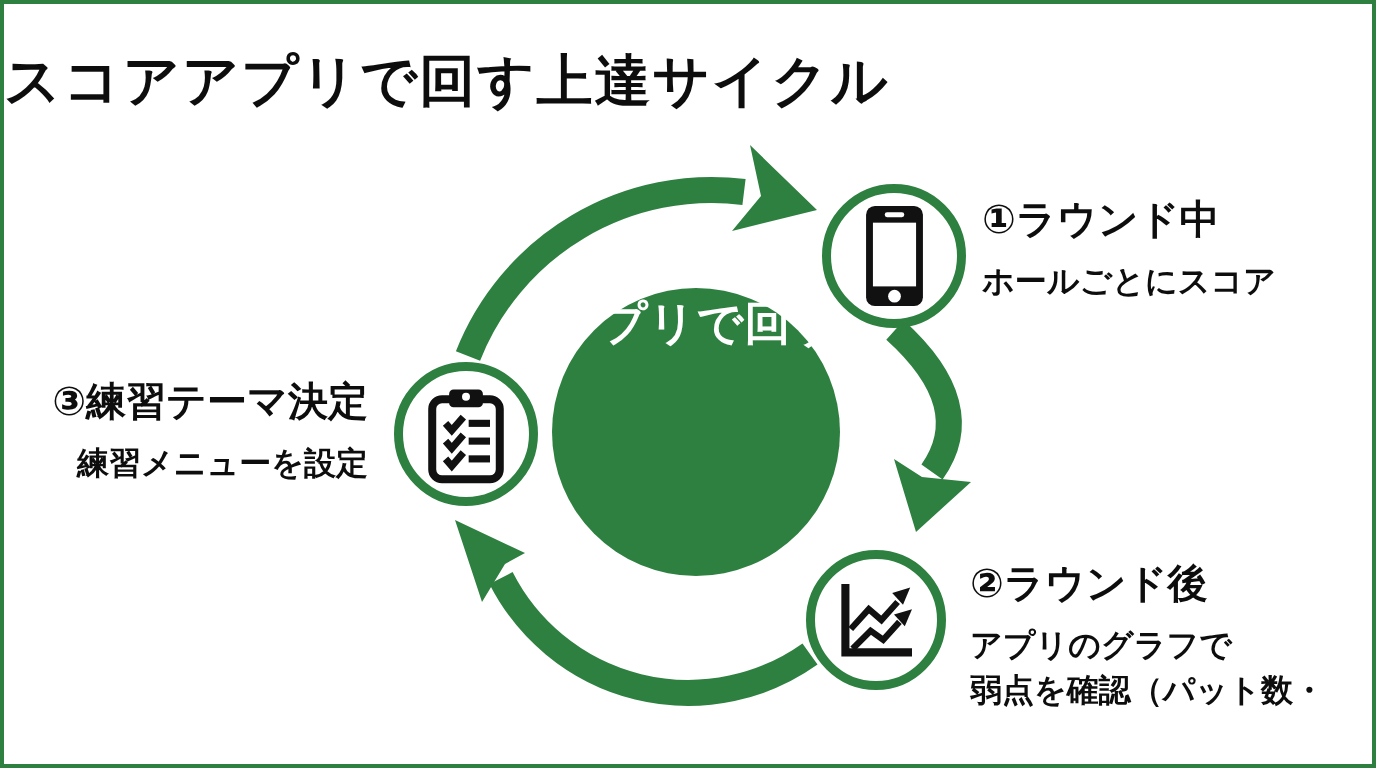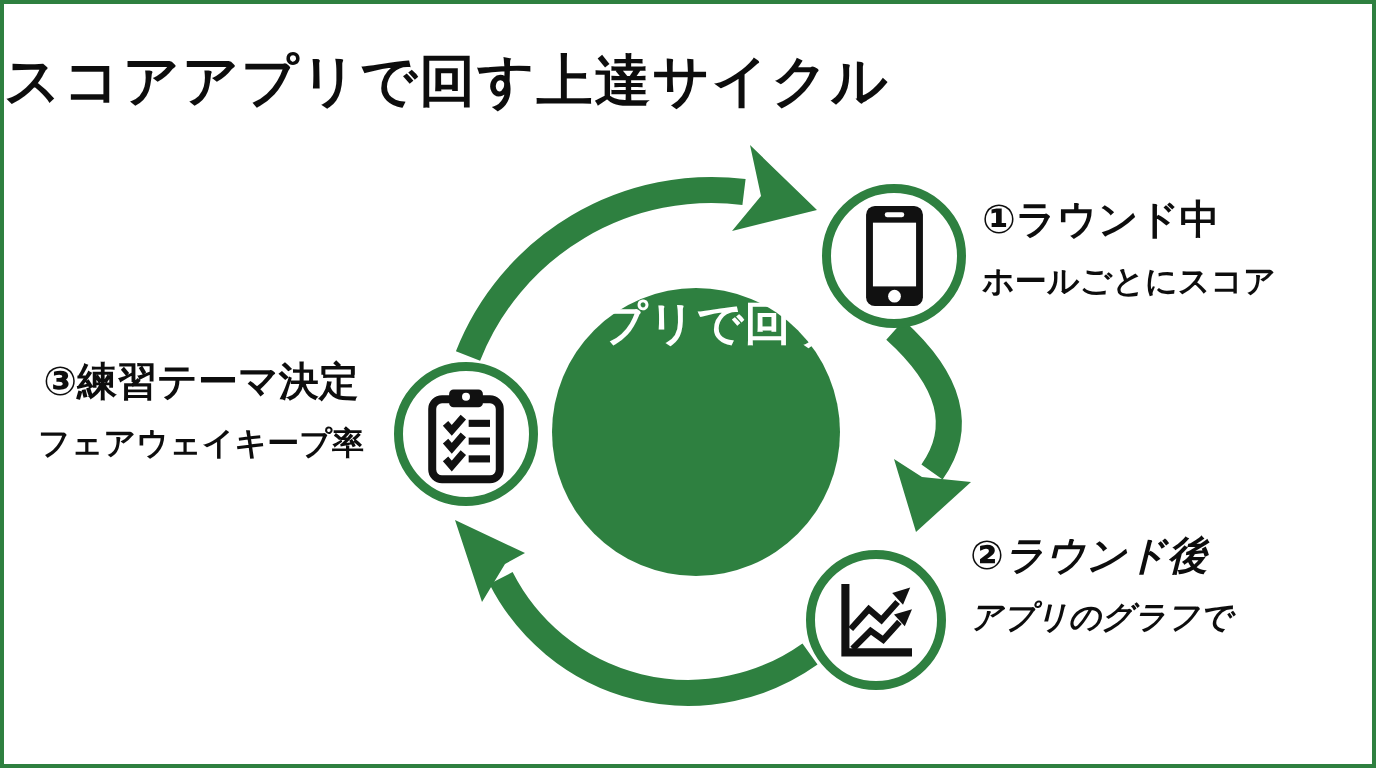--- a/index.html
+++ b/index.html
@@ -63,22 +63,22 @@
     margin-bottom: 12px;
   }
   .node-text .body-line {
     display: block;
     font-size: 32px;
     font-weight: 700;
     line-height: 1.42;
     white-space: nowrap;
   }
   .text-1 { left: 978px; top: 188px; }
-  .text-2 { left: 966px; top: 524px; font-style: italic; }
-  .text-3 { left: 30px; top: 350px; width: 334px; text-align: center; }
+  .text-2 { left: 966px; top: 552px; }
+  .text-3 { left: 30px; top: 370px; width: 334px; text-align: right; }
 </style>
 </head>
 <body>
 
 <svg class="arrows" width="1376" height="768" viewBox="0 0 1376 768">
 
   <path d="M 464 352 A 262 262 0 0 1 740 188" fill="none" stroke="#2e8040" stroke-width="26"></path>
   <polygon points="813,206 746,141 757,192 728,227" fill="#2e8040"></polygon>
 
   <path d="M 891 326 Q 975 402 928 468" fill="none" stroke="#2e8040" stroke-width="26"></path>
@@ -112,31 +112,32 @@
     <path d="M16 10 L16 86 L90 86" fill="none" stroke="#111111" stroke-width="9"></path>
     <path d="M22 60 L42 38 L56 50 L74 30" fill="none" stroke="#111111" stroke-width="7"></path>
     <polygon points="88,14 68,20 80,33" fill="#111111"></polygon>
     <path d="M24 82 L44 62 L58 72 L76 52" fill="none" stroke="#111111" stroke-width="7"></path>
     <polygon points="90,38 70,44 82,57" fill="#111111"></polygon>
   </svg>
 </div>
 <div class="node-text text-2">
   <div class="heading">②ラウンド後</div>
   <span class="body-line">アプリのグラフで</span>
+  <span class="body-line">弱点を確認（パット数・</span>
 </div>
 
 <div class="node node-3">
   <svg width="80" height="100" viewBox="0 0 90 112">
     <rect x="7" y="17" width="76" height="90" rx="11" fill="none" stroke="#111111" stroke-width="9"></rect>
     <rect x="26" y="6" width="38" height="20" rx="5" fill="#111111"></rect>
     <circle cx="45" cy="14" r="4.5" fill="#ffffff"></circle>
     <path d="M22 44 l7 8 l13 -15" fill="none" stroke="#111111" stroke-width="8"></path>
     <path d="M22 64 l7 8 l13 -15" fill="none" stroke="#111111" stroke-width="8"></path>
     <path d="M22 84 l7 8 l13 -15" fill="none" stroke="#111111" stroke-width="8"></path>
     <rect x="48" y="40" width="24" height="8" fill="#111111"></rect>
     <rect x="48" y="60" width="24" height="8" fill="#111111"></rect>
     <rect x="48" y="80" width="24" height="8" fill="#111111"></rect>
   </svg>
 </div>
 <div class="node-text text-3">
   <div class="heading">③練習テーマ決定</div>
-  <span class="body-line">フェアウェイキープ率</span>
+  <span class="body-line">練習メニューを設定</span>
 </div>
 
 </body></html>

